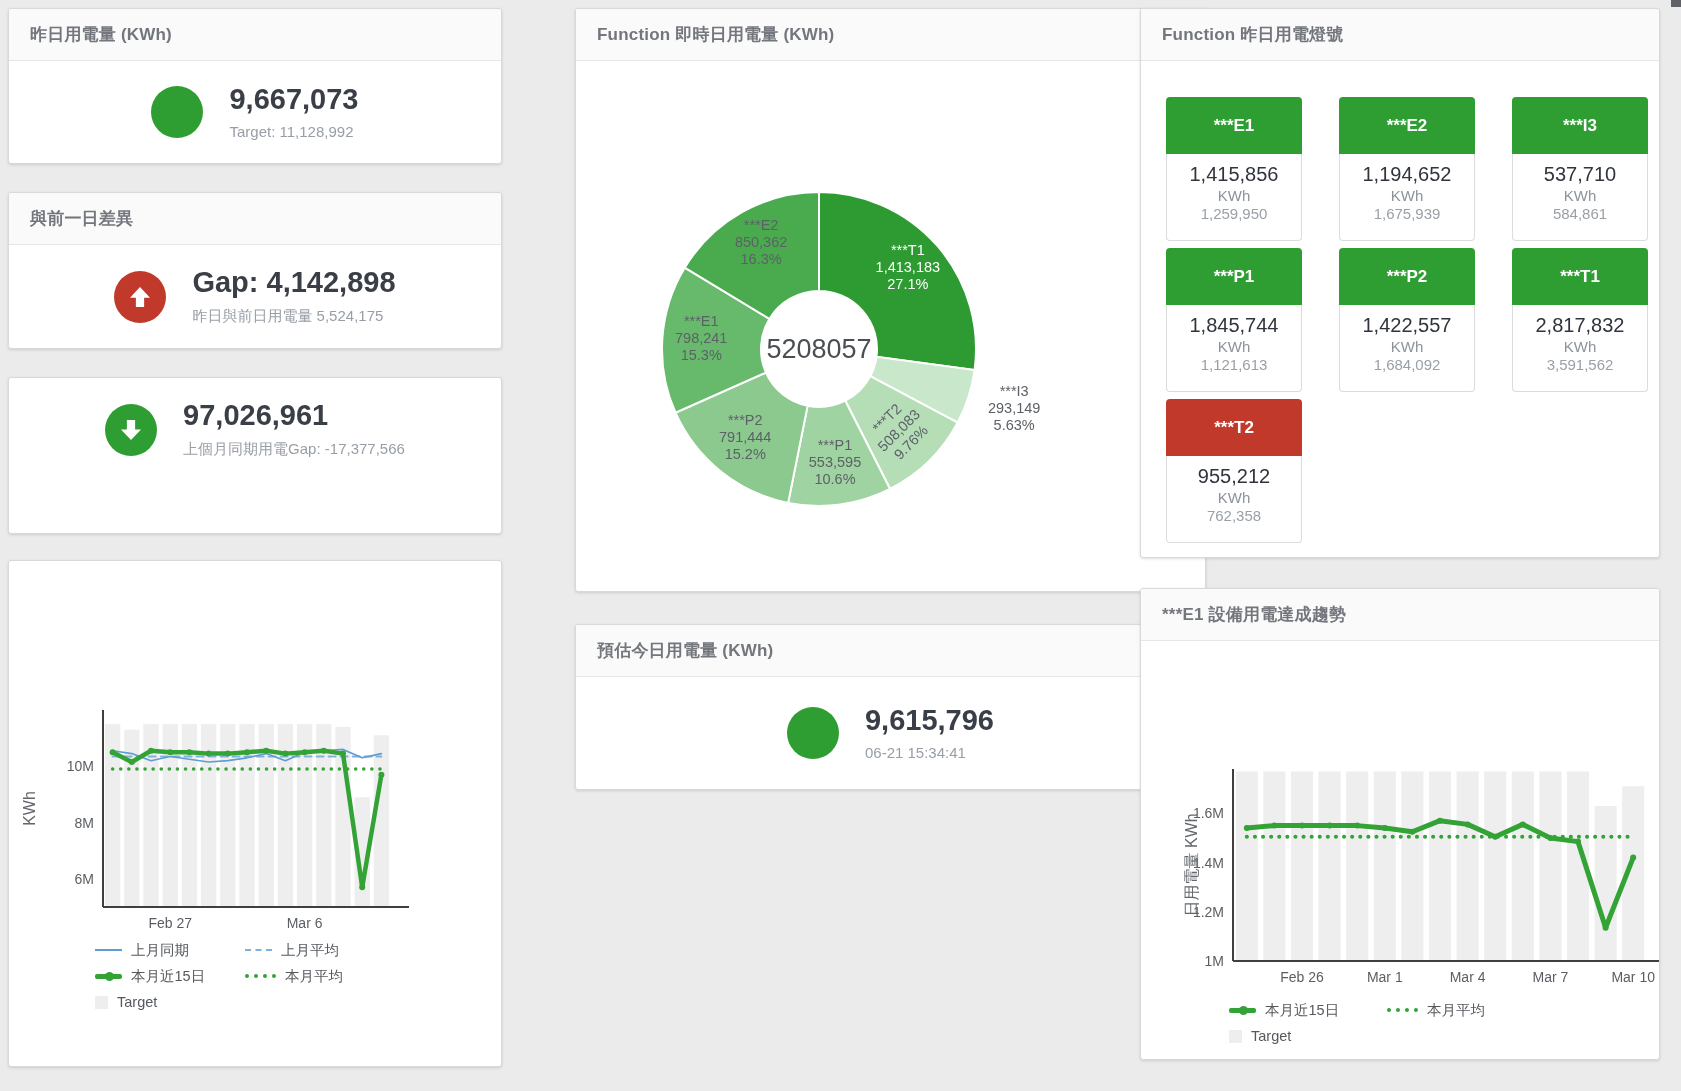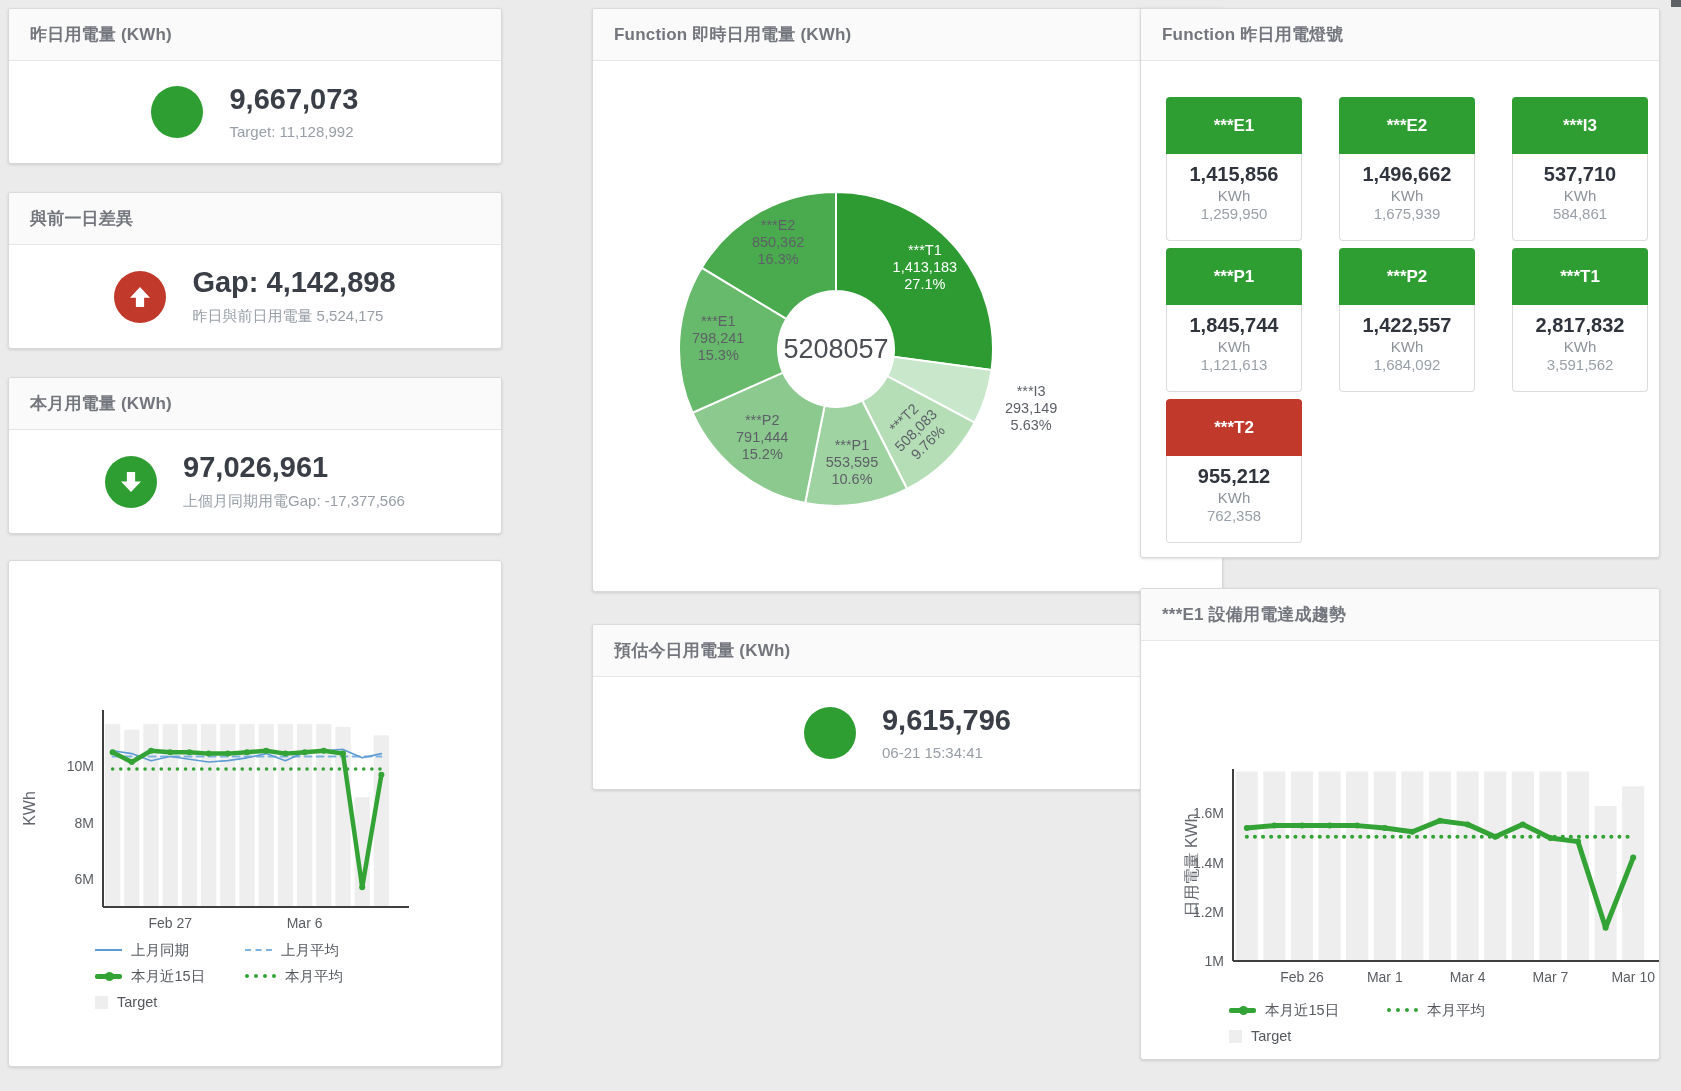--- a/index.html
+++ b/index.html
@@ -1,39 +1,39 @@
 <!DOCTYPE html>
 <html><head>
 <meta charset="utf-8">
 <style>
   html,body{margin:0;padding:0;width:1681px;height:1091px;overflow:hidden;
     background:#ebebeb;font-family:"Liberation Sans","DejaVu Sans",sans-serif;position:relative}
   .col{position:absolute;top:8px}
   .col-left{left:8px;width:494px}
-  .col-mid{left:592px;width:631px}
+  .col-mid{left:575px;width:631px}
   .col-right{left:1140px;width:520px}
   .panel{background:#fff;border:1px solid #d9d9d9;border-radius:3px;
     box-shadow:0 1px 3px rgba(0,0,0,.13);position:relative;overflow:hidden;box-sizing:border-box}
   .m26{margin-top:26px}.m28{margin-top:28px}.m32{margin-top:32px}.m45{margin-top:30px}
   .p-yesterday{height:156px}.p-gap{height:157px}.p-month{height:157px}.p-compare{height:507px}
   .p-donut{height:584px}.p-forecast{height:166px}.p-lights{height:550px}.p-trend{height:472px}
   .panel-head{height:52px;display:flex;align-items:center;padding:0 21px;
     background:#fafafa;border-bottom:1px solid #e6e6e6;box-sizing:border-box}
   .panel-title{margin:0;font-size:17px;font-weight:700;color:#73767d;letter-spacing:.2px}
   .stat{height:calc(100% - 52px);display:flex;align-items:center;justify-content:center;gap:26px}
   .stat-icon{width:52px;height:52px;border-radius:50%;flex:none;display:flex;align-items:center;justify-content:center}
   .stat-icon svg{width:30px;height:30px;display:block}
   .stat-value{font-size:29px;font-weight:700;color:#3a3e46;line-height:1.1}
   .stat-sub{font-size:15px;color:#989ea6;margin-top:8px}
   #tiles{display:grid;grid-template-columns:136px 136px 136px;column-gap:37px;row-gap:7px;padding:36px 0 0 25px}
   .tile-head{height:57px;display:flex;align-items:center;justify-content:center;
     border-radius:4px 4px 0 0;color:#fff;font-weight:700;font-size:17px}
   .tile-body{height:87px;border:1px solid #dcdcdc;border-top:none;border-radius:0 0 4px 4px;
     text-align:center;padding-top:9px;box-sizing:border-box;background:#fff}
-  .tile-value{font-size:20px;font-weight:700;color:#30343c}
+  .tile-value{font-size:20px;font-weight:400;color:#30343c}
   .tile-unit{font-size:15px;color:#8d939a;margin-top:1px}
   .tile-target{font-size:15px;color:#9aa0a7;margin-top:1px}
   .chart-body{height:calc(100% - 52px)}
   .chart-body svg{display:block}
   .legend{display:grid;row-gap:4px}
   #legend-compare{grid-template-columns:150px auto;margin:4px 17px 0 86px}
   #legend-trend{grid-template-columns:158px auto;margin:12px 0 0 88px}
   .lg-item{display:flex;align-items:center;font-size:14.5px;color:#55595e;height:22px}
   .mk{display:inline-block;margin-right:9px;flex:none}
   .mk-thin{width:27px;height:0;border-top:2px solid var(--c)}
@@ -72,23 +72,20 @@
           </svg>
         </span>
       <div>
         <div class="stat-value">Gap: 4,142,898</div>
         <div class="stat-sub">昨日與前日用電量 5,524,175</div>
       </div>
     </div>
   </section>
 
   <section class="panel p-month m28">
-    <header class="panel-head">
-      <h2 class="panel-title">本月用電量 (KWh)</h2>
-    </header>
     <div class="stat">
       <span class="stat-icon" style="background: rgb(47, 158, 50);">
           <svg viewBox="0 0 24 24">
             <path fill="#ffffff" d="M12 20 L4 11.5 L8.7 11.5 L8.7 4 L15.3 4 L15.3 11.5 L20 11.5 Z"></path>
           </svg>
         </span>
       <div>
         <div class="stat-value">97,026,961</div>
         <div class="stat-sub">上個月同期用電Gap: -17,377,566</div>
       </div>
@@ -229,21 +226,21 @@
       <div class="tile-value">1,415,856</div>
       <div class="tile-unit">KWh</div>
       <div class="tile-target">1,259,950</div>
     </div>
   </div>
         <div class="tile">
     <div class="tile-head" style="background: rgb(47, 158, 50);">
       <span class="tile-name">***E2</span>
     </div>
     <div class="tile-body">
-      <div class="tile-value">1,496,662</div>
+      <div class="tile-value">1,194,652</div>
       <div class="tile-unit">KWh</div>
       <div class="tile-target">1,675,939</div>
     </div>
   </div>
         <div class="tile">
     <div class="tile-head" style="background: rgb(47, 158, 50);">
       <span class="tile-name">***I3</span>
     </div>
     <div class="tile-body">
       <div class="tile-value">537,710</div>

